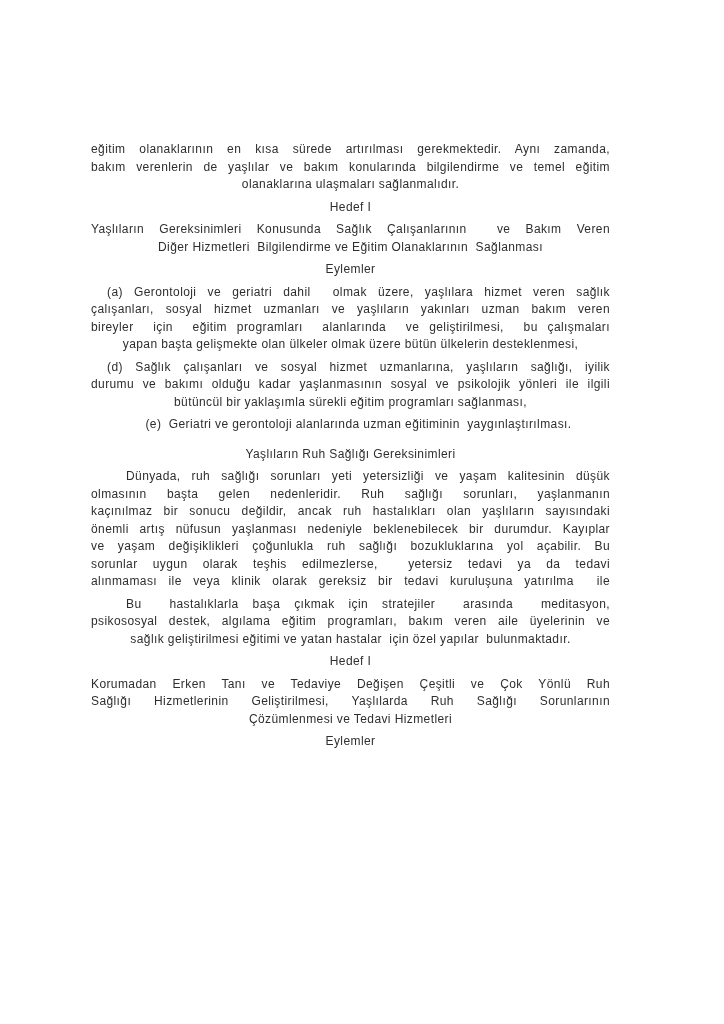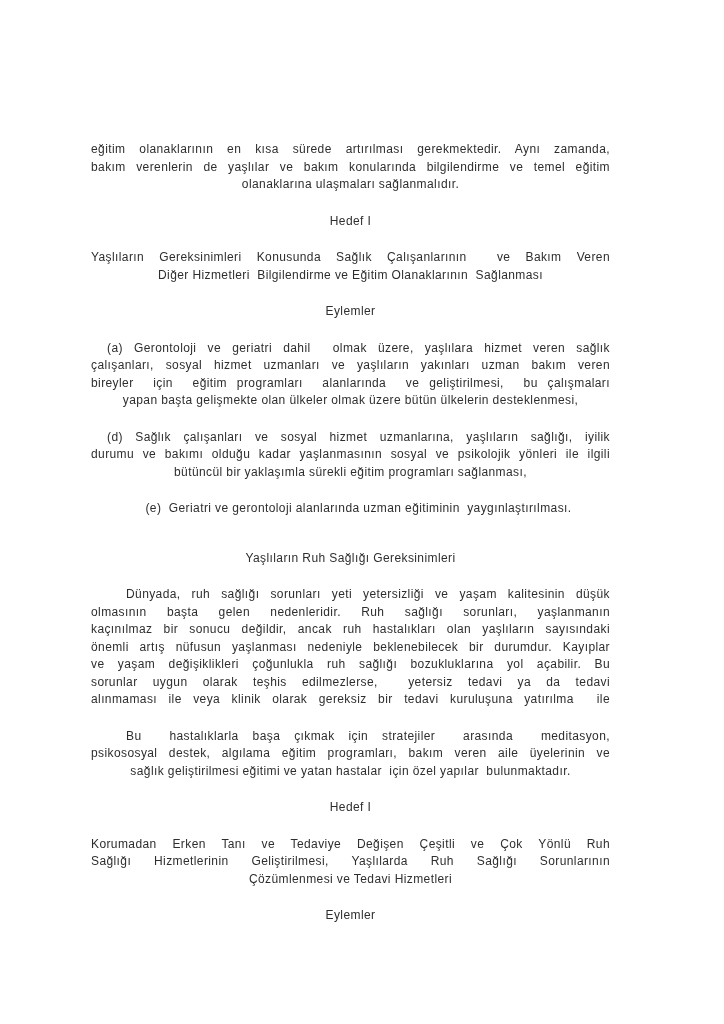--- a/index.html
+++ b/index.html
@@ -16,22 +16,22 @@
     box-sizing: border-box;
     padding: 141px 114px 0 91px;
     overflow: hidden;
     font-family: "Liberation Sans", "DejaVu Sans", sans-serif;
     font-size: 12px;
     line-height: 17.5px;
     letter-spacing: 0.4px;
     color: #2e2e2e;
   }
   .doc-content { width: 100%; }
-  .block + .block { margin-top: 19px; }
-  .block.gap-large { margin-top: 32px; }
+  .block + .block { margin-top: 5px; }
+  .block.gap-large { margin-top: 12px; }
   .line {
     white-space: pre-wrap;
     min-height: 17.5px;
   }
   .line-just {
     text-align: justify;
     text-align-last: justify;
     -moz-text-align-last: justify;
   }
   .line-last { text-align: center; }

